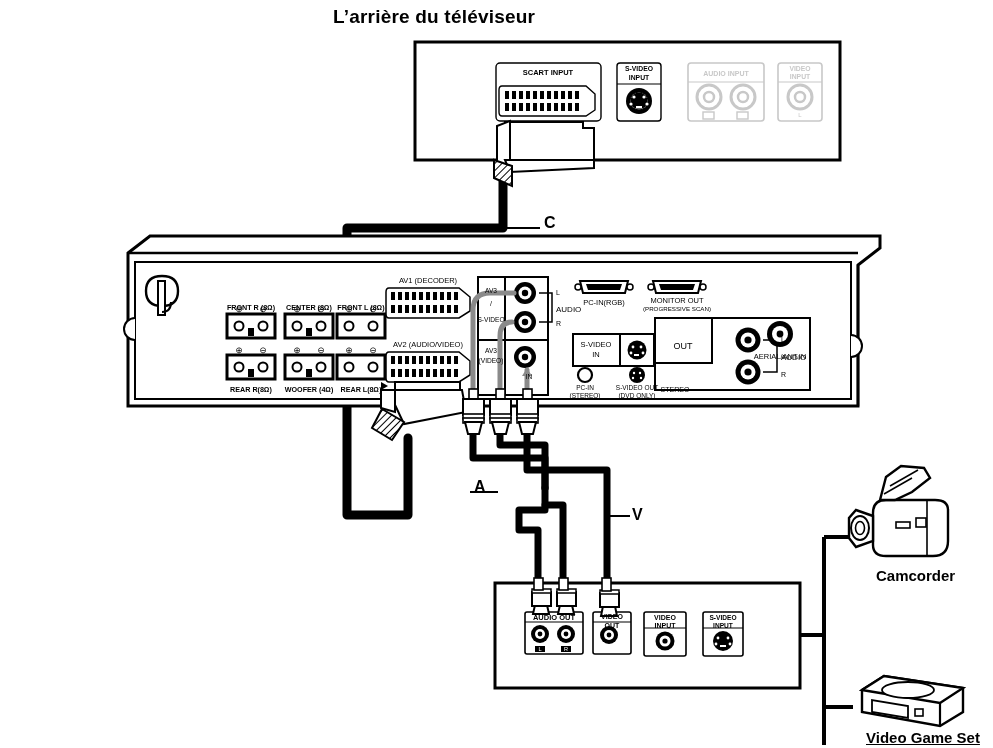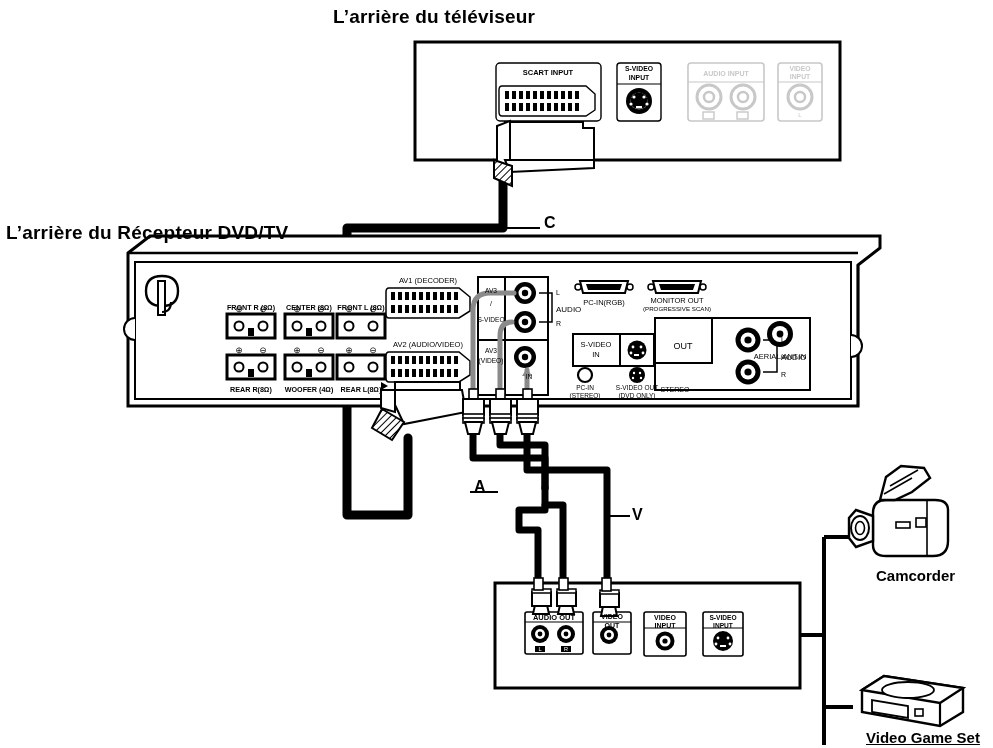--- a/index.html
+++ b/index.html
@@ -444,21 +444,20 @@
     </g>
 
     <g>
       <line x1="505" y1="228" x2="540" y2="228" stroke="#000" stroke-width="2"></line>
       <line x1="498" y1="492" x2="470" y2="492" stroke="#000" stroke-width="2"></line>
       <line x1="607" y1="516" x2="630" y2="516" stroke="#000" stroke-width="2"></line>
     </g>
   </svg>
 
   <div class="ttl" id="title-tv">L’arrière du téléviseur</div>
-  <div class="ttl" id="title-rcv">L’arrière du Récepteur DVD/TV</div>
 
   <div class="cablelabel" id="lbl-c">C</div>
   <div class="cablelabel" id="lbl-a">A</div>
   <div class="cablelabel" id="lbl-v">V</div>
 
   <div class="ttl" id="label-camcorder">Camcorder</div>
   <div class="ttl" id="label-game">Video Game Set</div>
 
   <svg class="layer" viewBox="0 0 993 748">
     <g font-family="Liberation Sans, sans-serif" fill="#000">

